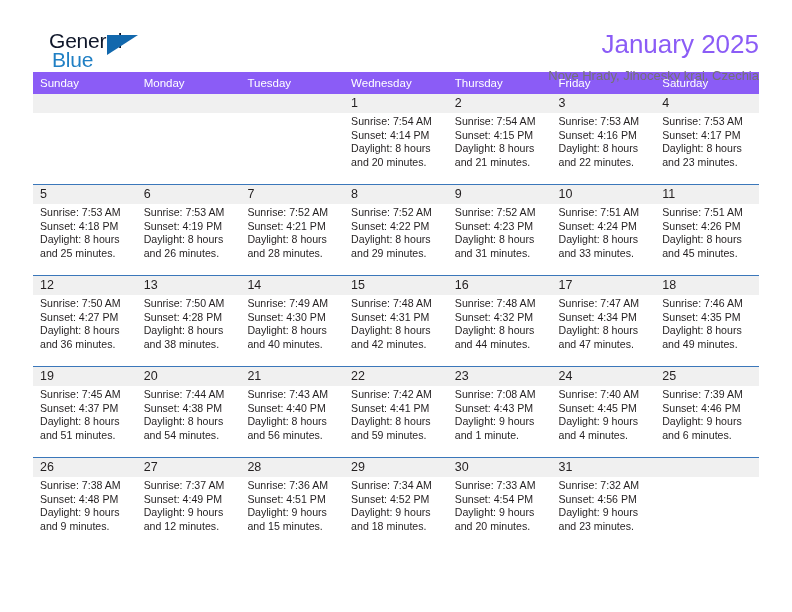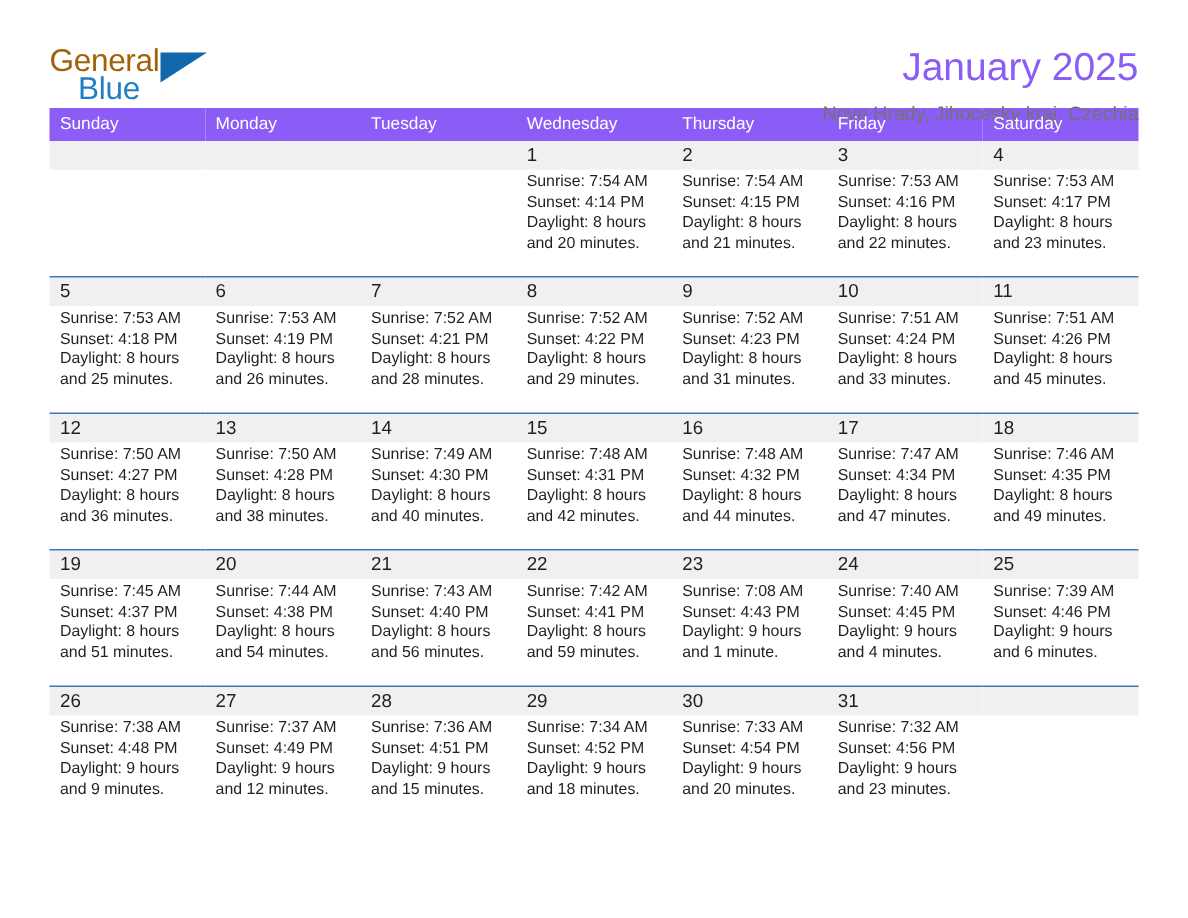--- a/index.html
+++ b/index.html
@@ -32,24 +32,24 @@
   }
   .logo {
     position: relative;
     width: 112px;
     height: 48px;
     line-height: 1;
     user-select: none;
   }
   .logo .word-general {
     position: absolute;
-    left: 0;
+    left: 16px;
     top: 0;
     font-size: 21px;
-    color: #a16207;
+    color: #0f172a;
     letter-spacing: -0.2px;
     font-family: "Liberation Sans", sans-serif;
   }
   .logo .word-blue {
     position: absolute;
     left: 19px;
     top: 19px;
     font-size: 21px;
     color: #1f7fc4;
     letter-spacing: -0.2px;

